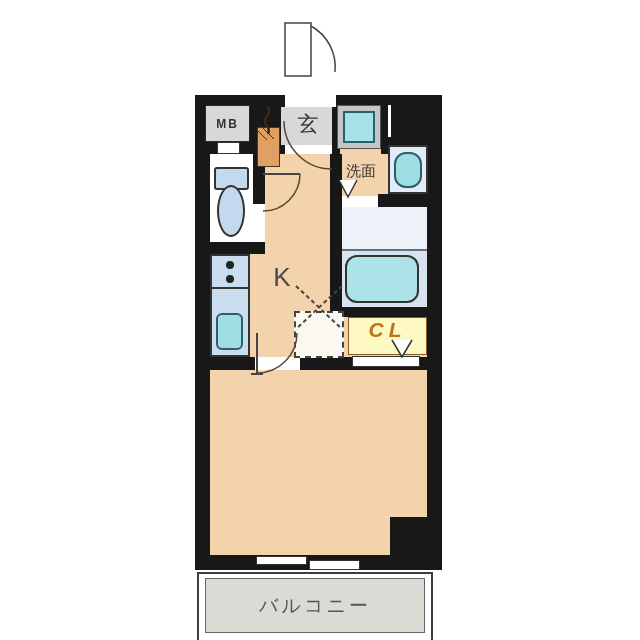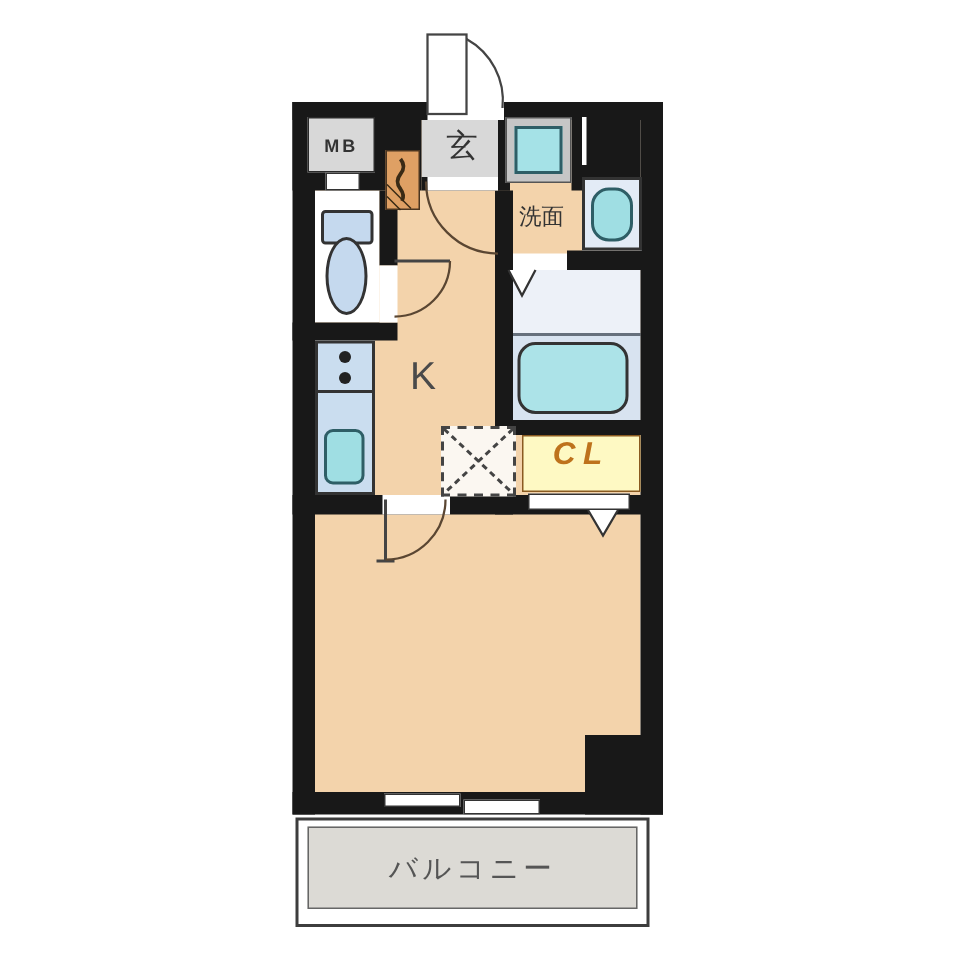--- a/index.html
+++ b/index.html
@@ -1,20 +1,20 @@
 <!DOCTYPE html>
 <html><head>
 <meta charset="utf-8">
 <style>
   html,body{margin:0;padding:0;background:#ffffff;}
   #canvas{
     position:relative;width:640px;height:640px;background:#ffffff;overflow:hidden;
     font-family:"Liberation Sans","DejaVu Sans",sans-serif;
   }
-  .abs{position:absolute;box-sizing:border-box;}
+  .abs{position:absolute;box-sizing:border-box;margin-top:27px;}
   
   .room{z-index:5;}
   .wall{background:#181818;z-index:10;}
   .opening{background:#ffffff;z-index:11;}
   .fixture{z-index:20;}
   .label{z-index:30;display:flex;align-items:center;justify-content:center;color:#3a3a3a;}
   svg.overlay{position:absolute;left:0;top:0;z-index:40;pointer-events:none;}
 </style>
 </head>
 <body>

